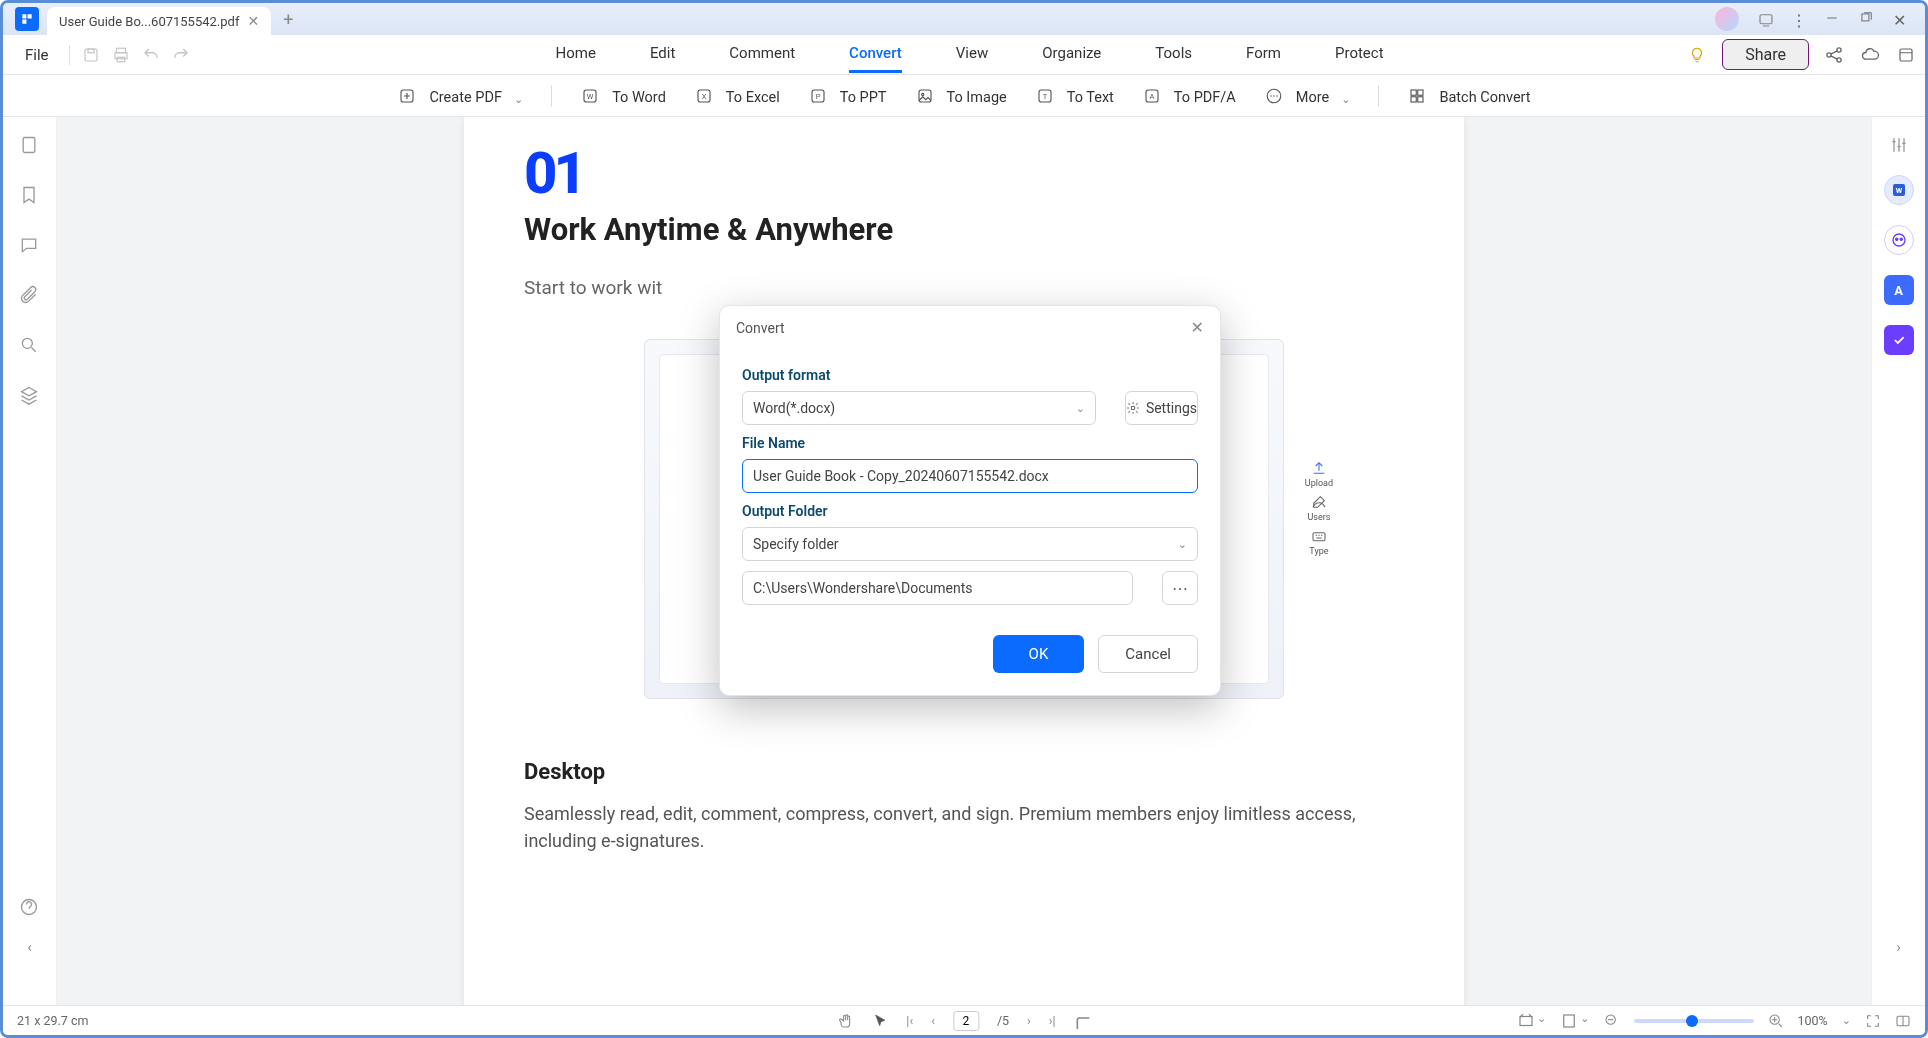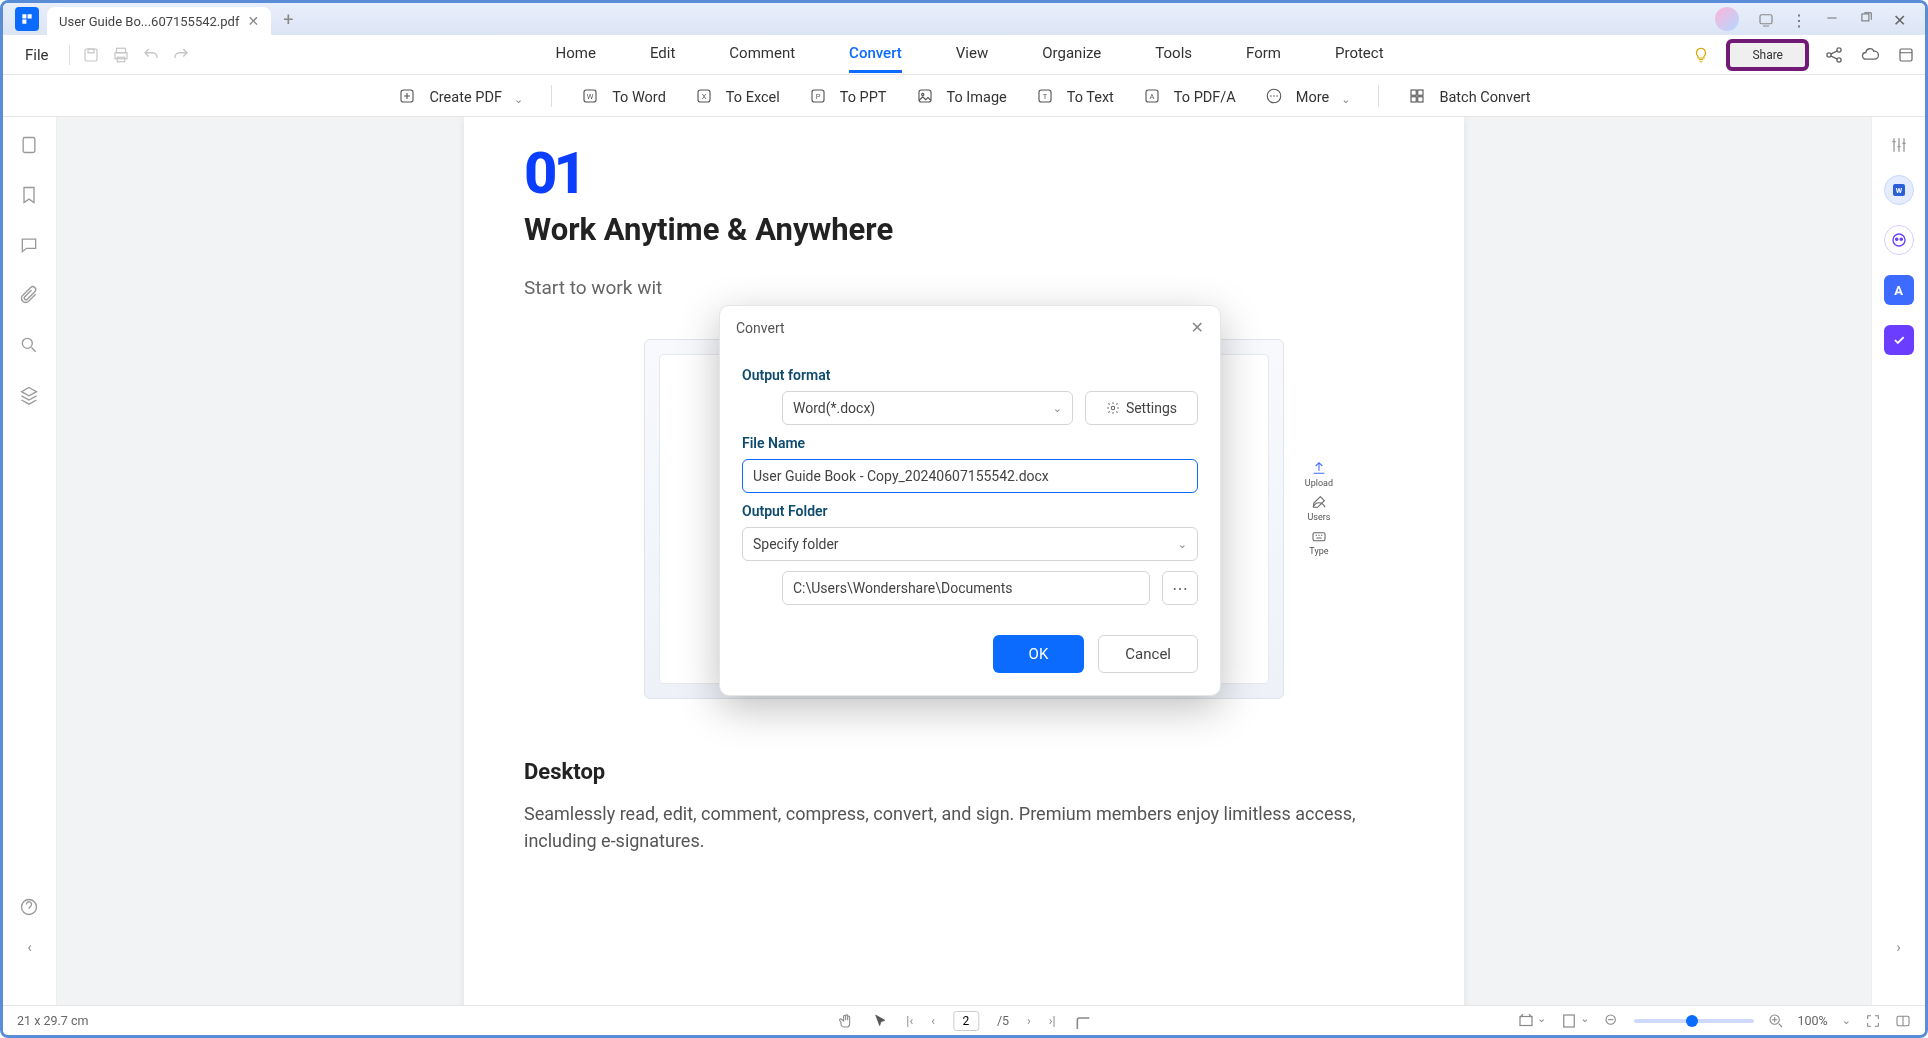--- a/index.html
+++ b/index.html
@@ -17,21 +17,21 @@
 .win-btn { width: 16px; height: 16px; color: #666; cursor: pointer; }
 
 
 .menurow { height: 40px; display: flex; align-items: center; border-bottom: 1px solid #e5e5e5; padding: 0 8px; }
 .file-btn { font-size: 15px; padding: 6px 14px; color: #333; }
 .qa-btn { width: 30px; height: 30px; display: flex; align-items: center; justify-content: center; color: #bbb; }
 .main-menu { display: flex; gap: 34px; margin-left: 340px; }
 .menu-item { font-size: 15px; color: #333; padding: 8px 0; cursor: pointer; margin-left: 20px; }
 .menu-item.active { color: #0b6bff; border-bottom: 3px solid #0b6bff; font-weight: 500; }
 .menu-right { margin-left: auto; display: flex; align-items: center; gap: 14px; }
-.share-btn { border: 4px solid #701a75; border-radius: 6px; padding: 5px 22px; font-size: 12px; color: #333; }
+.share-btn { border: 1px solid #701a75; border-radius: 6px; padding: 5px 22px; font-size: 16px; color: #333; }
 .ico-btn { width: 22px; height: 22px; display: flex; align-items: center; justify-content: center; color: #666; }
 
 
 .ribbon { height: 42px; display: flex; align-items: center; justify-content: center; gap: 28px; border-bottom: 1px solid #e5e5e5; font-size: 14.5px; color: #333; }
 .ribbon-item { display: flex; align-items: flex-end; gap: 12px; cursor: pointer; }
 .ribbon-sep { width: 1px; height: 22px; background: #ddd; }
 .rib-ico { width: 20px; height: 20px; display: inline-flex; align-items: center; justify-content: center; }
 .rib-ico svg { width: 18px; height: 18px; stroke: #555; fill: none; stroke-width: 1.5; }
 
 
@@ -59,24 +59,24 @@
 .badge.bot { background: #fff; border: 1.5px solid #d8c8ff; }
 .badge.a { background: #3d6bff; color: #fff; font-size: 13px; font-weight: 700; border-radius: 6px; }
 .badge.chk { background: #6b3dff; color: #fff; border-radius: 6px; }
 
 
 .dialog { position: absolute; left: 716px; top: 302px; width: 502px; background: #fff; border-radius: 10px; box-shadow: 0 12px 40px rgba(0,0,0,.25); border: 1px solid #e5e5e5; z-index: 100; }
 .dlg-title { display: flex; align-items: center; padding: 12px 16px; font-size: 14px; color: #555; }
 .dlg-close { margin-left: auto; color: #888; cursor: pointer; font-size: 16px; }
 .dlg-body { padding: 8px 22px 18px; }
 .dlg-label { font-size: 14px; font-weight: 600; color: #0c4a6e; margin-top: 10px; margin-bottom: 8px; }
-.dlg-row { display: flex; gap: 12px; align-items: flex-start; margin-left: 40px; }
+.dlg-row { display: flex; gap: 29px; align-items: flex-start; }
 .dlg-select, .dlg-input { flex: 1; height: 34px; border: 1px solid #d5d5d5; border-radius: 6px; padding: 0 10px; font-size: 14px; color: #444; background: #fff; display: flex; align-items: center; justify-content: space-between; }
 .dlg-input.focused { border: 1.5px solid #0b6bff; }
-.dlg-settings-btn { height: 34px; padding: 0 20px; border: 1px solid #d5d5d5; border-radius: 6px; font-size: 14px; color: #444; display: flex; align-items: center; gap: 6px; background: #fff; cursor: pointer; }
+.dlg-settings-btn { height: 34px; padding: 0 0; border: 1px solid #d5d5d5; border-radius: 6px; font-size: 14px; color: #444; display: flex; align-items: center; gap: 6px; background: #fff; cursor: pointer; }
 .dlg-more { width: 36px; height: 34px; border: 1px solid #d5d5d5; border-radius: 6px; display: flex; align-items: center; justify-content: center; color: #666; cursor: pointer; }
 .dlg-footer { display: flex; justify-content: flex-end; gap: 14px; padding: 12px 22px 22px; }
 .btn-primary { background: #0b6bff; color: #fff; border: none; border-radius: 6px; padding: 9px 36px; font-size: 15px; cursor: pointer; }
 .btn-secondary { background: #fff; color: #444; border: 1px solid #d5d5d5; border-radius: 6px; padding: 9px 26px; font-size: 15px; cursor: pointer; }
 .chev { font-size: 11px; color: #888; }
 
 
 .statusbar { position: absolute; bottom: 0; left: 0; right: 0; height: 30px; background: #fff; border-top: 1px solid #e5e5e5; display: flex; align-items: center; padding: 0 14px; font-size: 12.5px; color: #666; }
 .sb-center { position: absolute; left: 50%; transform: translateX(-50%); display: flex; align-items: center; gap: 18px; }
 .sb-right { margin-left: auto; display: flex; align-items: center; gap: 14px; }

